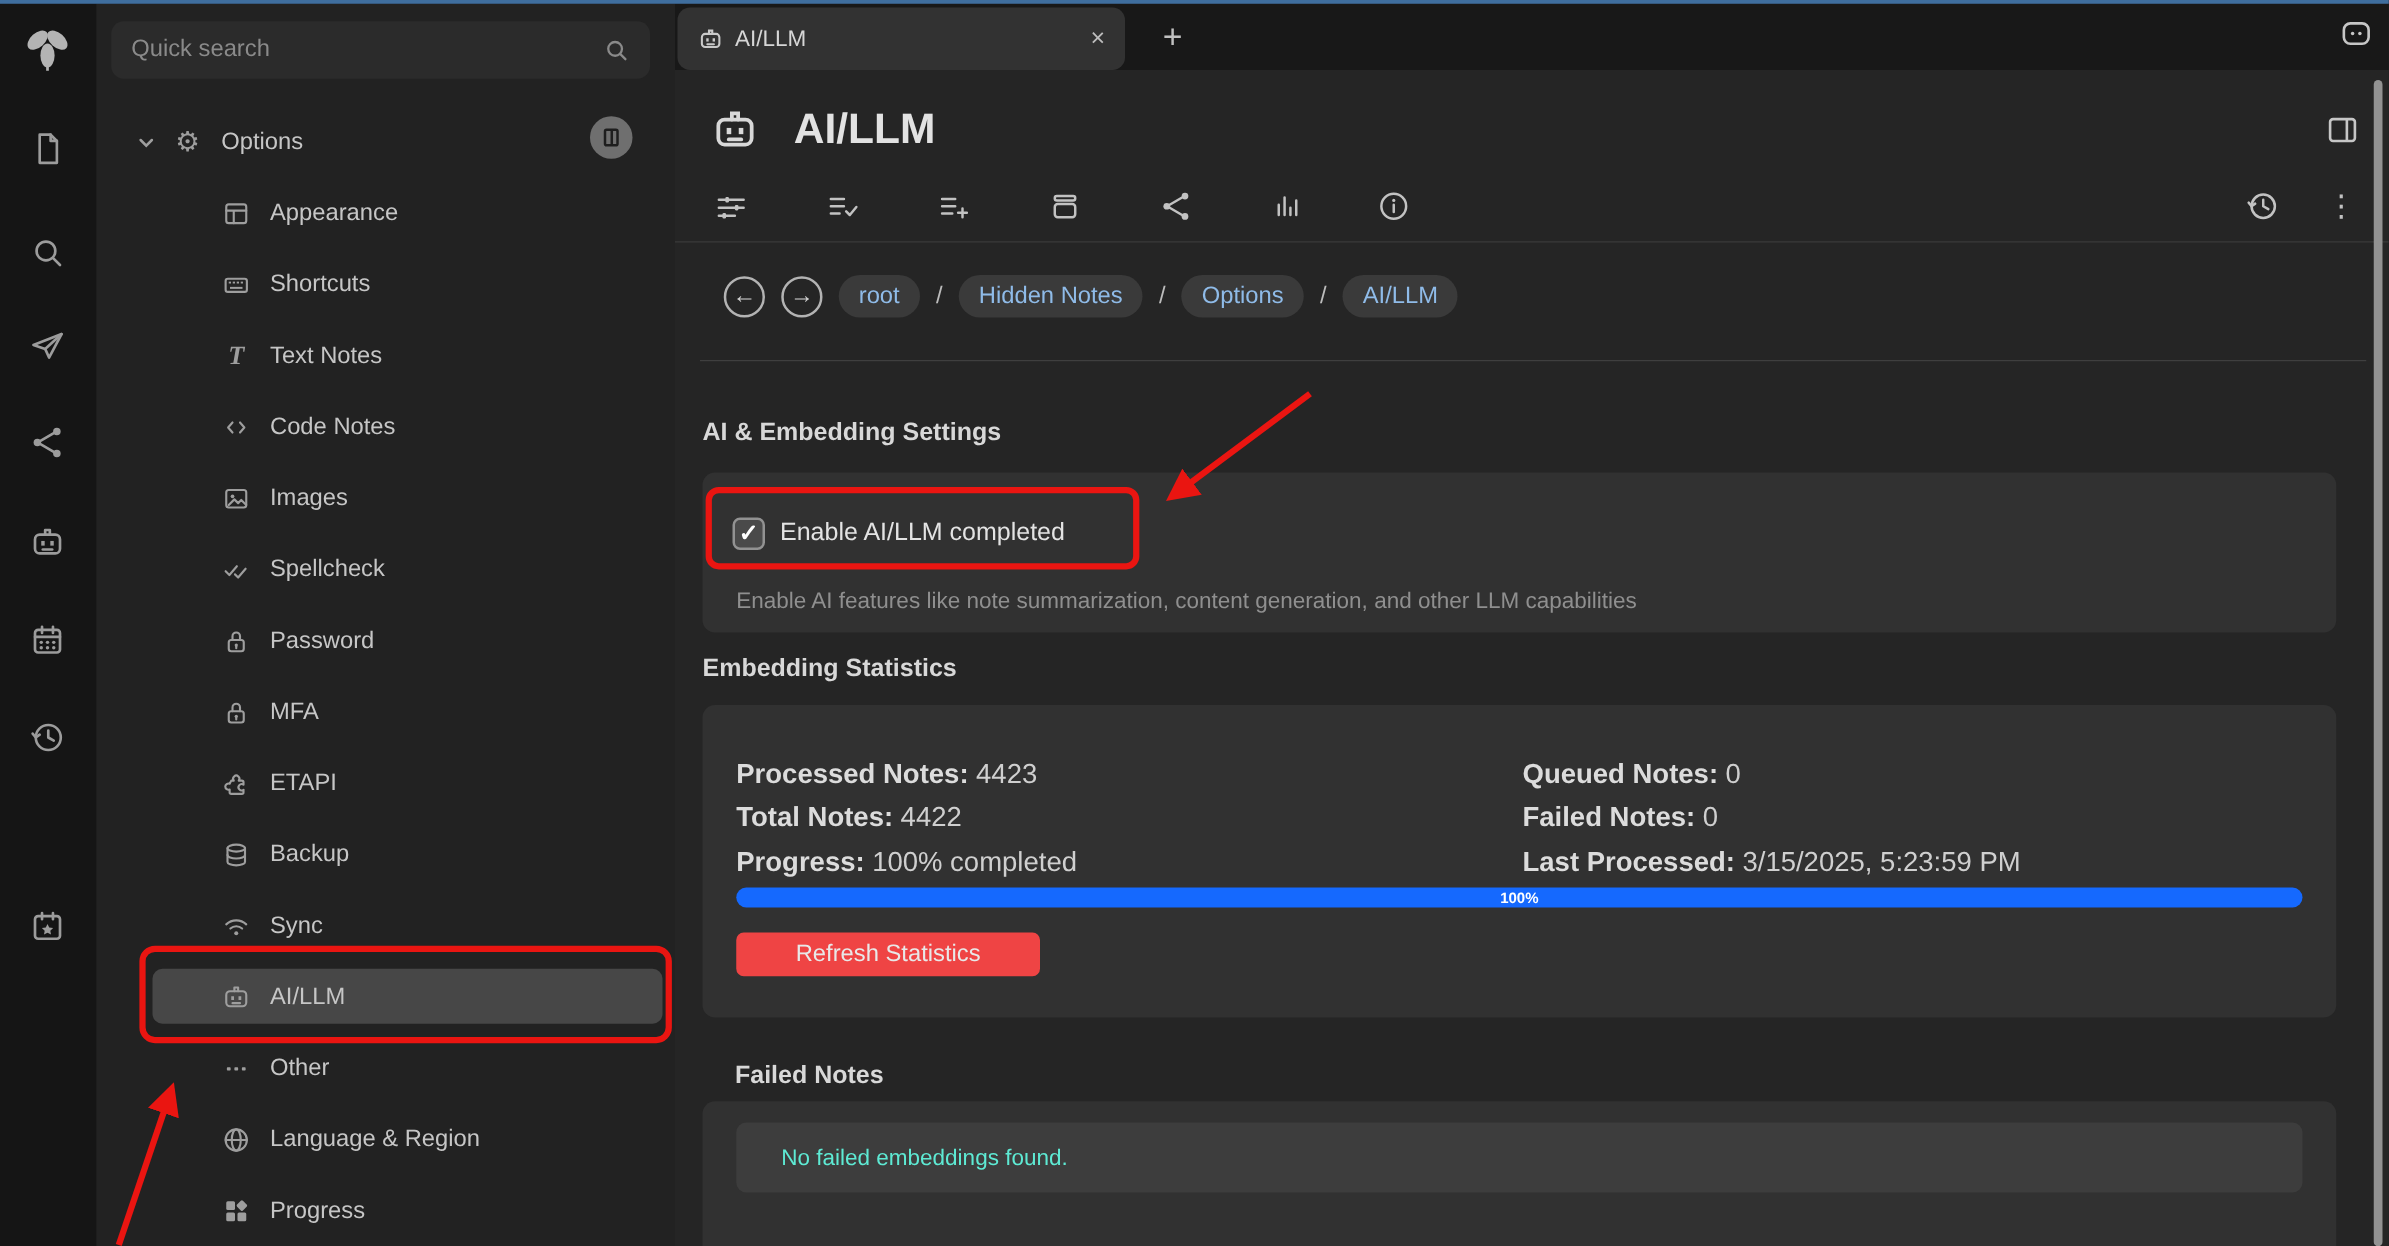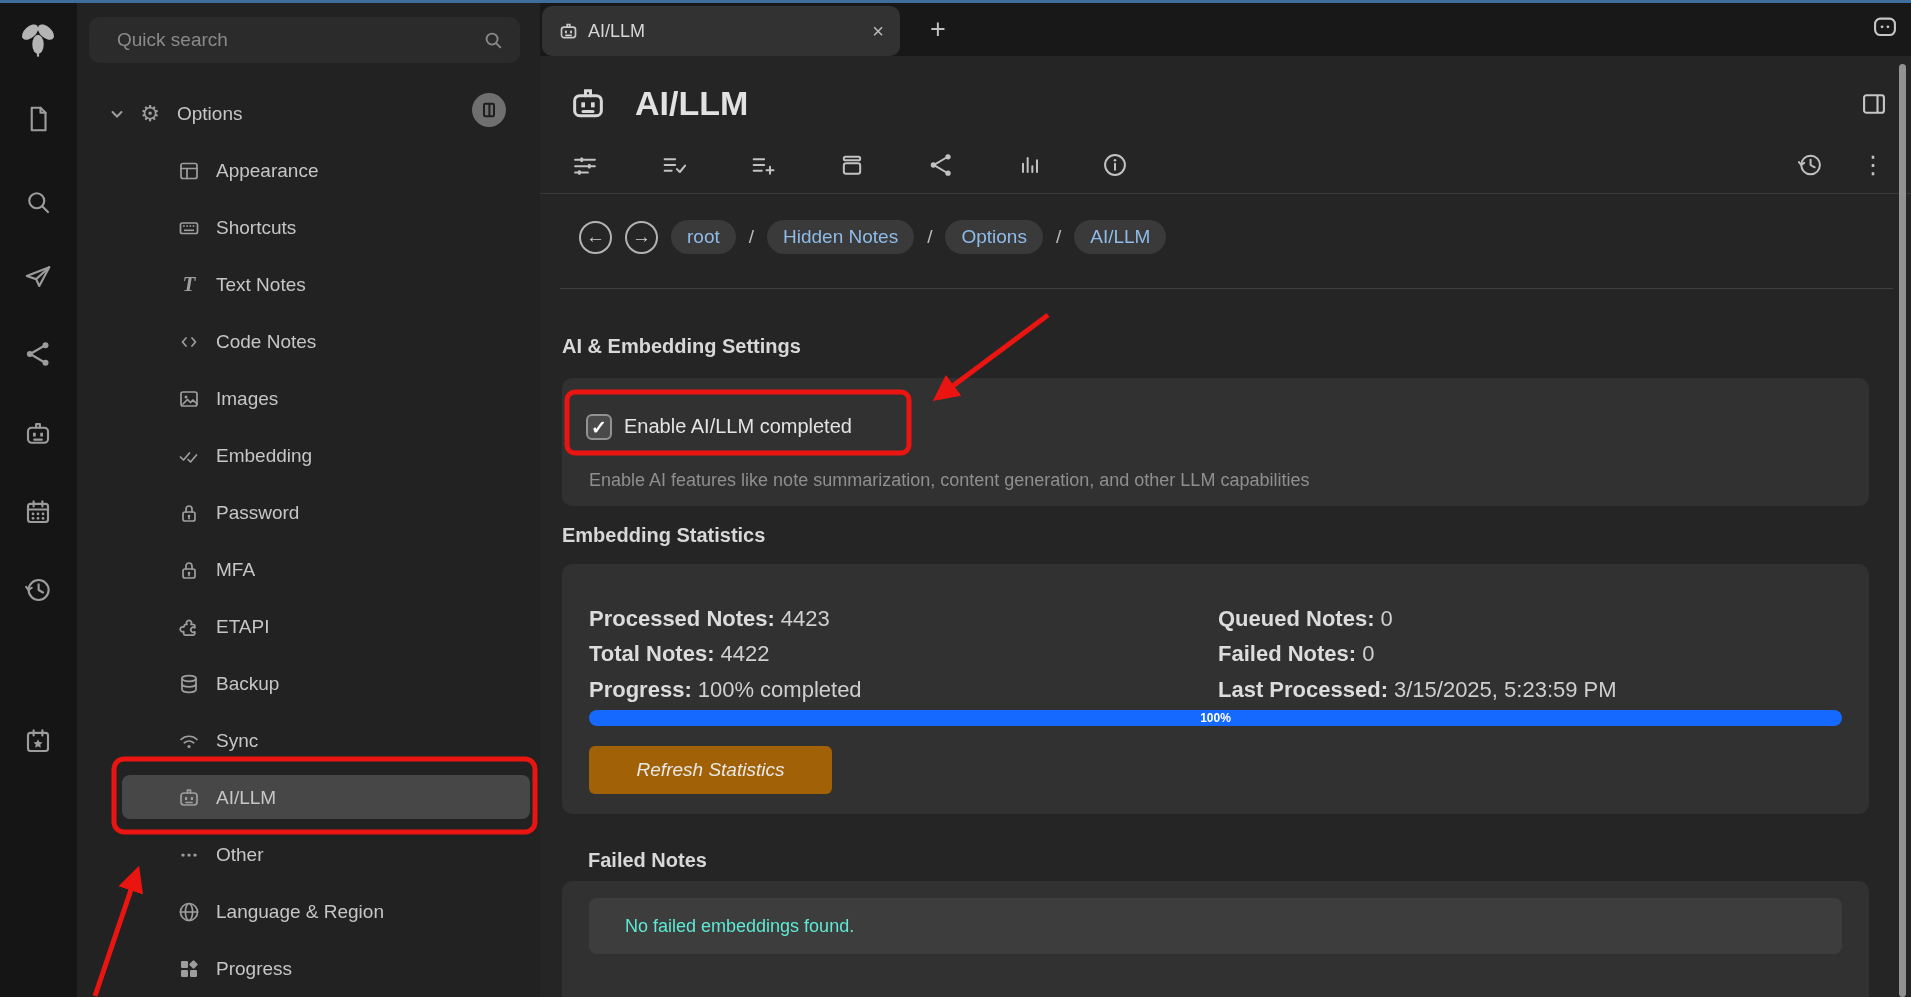--- a/index.html
+++ b/index.html
@@ -12,21 +12,21 @@
 
   
   .launcher { position:absolute; left:0; top:3px; bottom:0; width:77px; background:#151515; z-index:4;}
   .launcher .logo { position:absolute; left:17px; top:16px; }
   .lbtn { position:absolute; left:19px; width:38px; height:38px; display:flex; align-items:center; justify-content:center; color:#9c9c9c; cursor:pointer;}
   .lbtn svg { stroke:#9c9c9c; fill:none; stroke-width:1.7; stroke-linecap:round; stroke-linejoin:round;}
 
   
   .sidebar { position:absolute; left:77px; top:3px; bottom:0; width:463px; background:#222222; z-index:3;}
   .searchbox { position:absolute; left:12px; top:14px; width:431px; height:46px; background:#2b2b2b; border-radius:10px; display:flex; align-items:center; padding:0 16px;}
-  .searchbox input { flex:1; background:transparent; border:none; outline:none; font-size:19px; color:#fef9c3; font-family:inherit;margin-left:12px;}
+  .searchbox input { flex:1; background:transparent; border:none; outline:none; font-size:19px; color:#fef9c3; font-family:inherit;}
   .searchbox input::placeholder { color:#8a8a8a; }
   .tree { position:absolute; left:0; right:0; top:82px; }
   .trow { position:relative; height:57px; display:flex; align-items:center; padding-left:99px; color:#c6c6c6; font-size:19px; cursor:pointer;}
   .trow .ticon { width:26px; height:26px; margin-right:14px; display:flex; align-items:center; justify-content:center; color:#9e9e9e; flex:0 0 26px; z-index:1;}
   .trow .ticon svg { stroke:#9e9e9e; fill:none; stroke-width:1.7; stroke-linecap:round; stroke-linejoin:round;}
   .trow span.tlabel { z-index:1; }
   .trow.rowroot { padding-left:28px; }
   .trow.rowroot .chev { width:24px; height:24px; margin-right:8px; color:#9e9e9e;}
   .trow.selected::before { content:''; position:absolute; left:45px; right:10px; top:6px; bottom:7px; background:#474747; border-radius:8px;}
   .gear-glyph { font-size:22px; line-height:1; }
@@ -61,21 +61,21 @@
   .sheading { position:absolute; font-size:20px; font-weight:bold; color:#d8d8d8;}
   .card { position:absolute; left:0; width:1307px; background:#313131; border-radius:10px;}
   .checkbox { position:absolute; left:24px; top:36px; width:26px; height:26px; background:#4a4a4a; border:2px solid #929292; border-radius:6px; color:#ffffff; font-size:19px; font-weight:bold; display:flex; align-items:center; justify-content:center; cursor:pointer;}
   .cklabel { position:absolute; left:62px; top:37px; font-size:20px; color:#e3e3e3;}
   .ckdesc { position:absolute; left:27px; top:92px; font-size:18px; color:#8f8f8f;}
 
   .statrow { position:absolute; font-size:22px; color:#cfcfcf; white-space:nowrap;}
   .statrow b { color:#dcdcdc; margin-right:6px;}
   .pbar { position:absolute; left:27px; top:146px; width:1253px; height:16px; border-radius:8px; background:#1569fe;}
   .pbar span { position:absolute; left:0; right:0; top:1px; text-align:center; font-size:12px; font-weight:bold; color:#ffffff;}
-  .refresh { position:absolute; left:27px; top:182px; width:243px; height:48px; background:#a16207; border:none; border-radius:6px; color:#e8e8e8; font-size:19px; font-family:inherit; cursor:pointer;font-style:italic;}
+  .refresh { position:absolute; left:27px; top:182px; width:243px; height:35px; background:#ef4444; border:none; border-radius:6px; color:#e8e8e8; font-size:19px; font-family:inherit; cursor:pointer;}
   .emptybox { position:absolute; left:27px; top:17px; width:1253px; height:56px; background:#3d3d3d; border-radius:8px; display:flex; align-items:center; padding-left:36px; font-size:18px; color:#5eead4;}
 
   .scrollbar { position:absolute; right:5px; top:8px; bottom:0; width:7px; background:#929292; border-radius:4px;}
 
   .overlay { position:absolute; left:0; top:0; width:1911px; height:997px; pointer-events:none; z-index:40;}
 </style>
 </head>
 <body>
 
 <div class="topline"></div>
@@ -251,21 +251,21 @@
         </span>
       <span class="tlabel">Images</span>
     </div>
     <div class="trow">
       <span class="ticon">
           <svg width="24" height="24" viewBox="0 0 24 24">
             <path d="M3.5 13 l3 3 6 -7"></path>
             <path d="M11 15.5 l2.5 2.5 6 -7"></path>
           </svg>
         </span>
-      <span class="tlabel">Embedding</span>
+      <span class="tlabel">Spellcheck</span>
     </div>
     <div class="trow">
       <span class="ticon">
           <svg width="24" height="24" viewBox="0 0 24 24">
             <rect x="6" y="11" width="12" height="9" rx="2"></rect>
             <path d="M9 11 v-3 a3 3 0 0 1 6 0 v3"></path>
             <circle cx="12" cy="15" r="1.3" fill="#9e9e9e" stroke="none"></circle>
             <path d="M12 16 v1.6"></path>
           </svg>
         </span>

